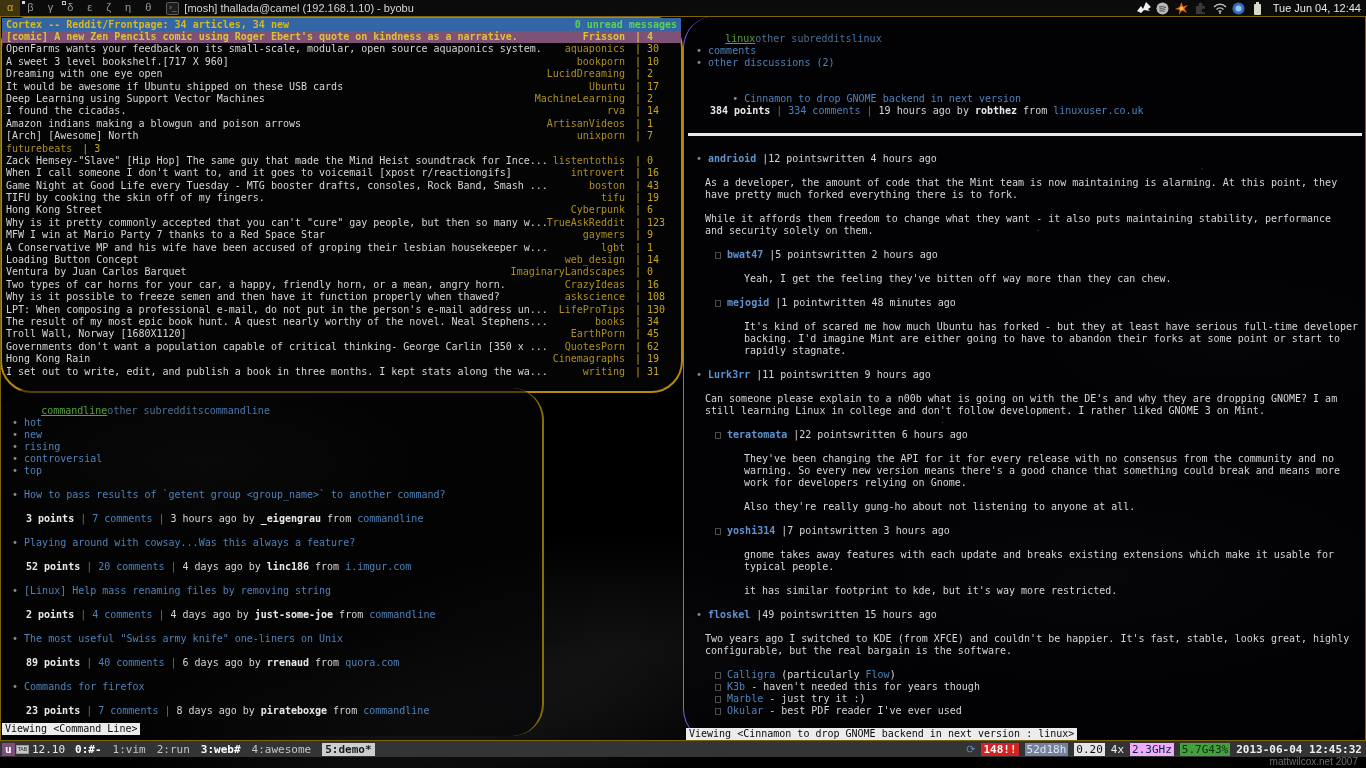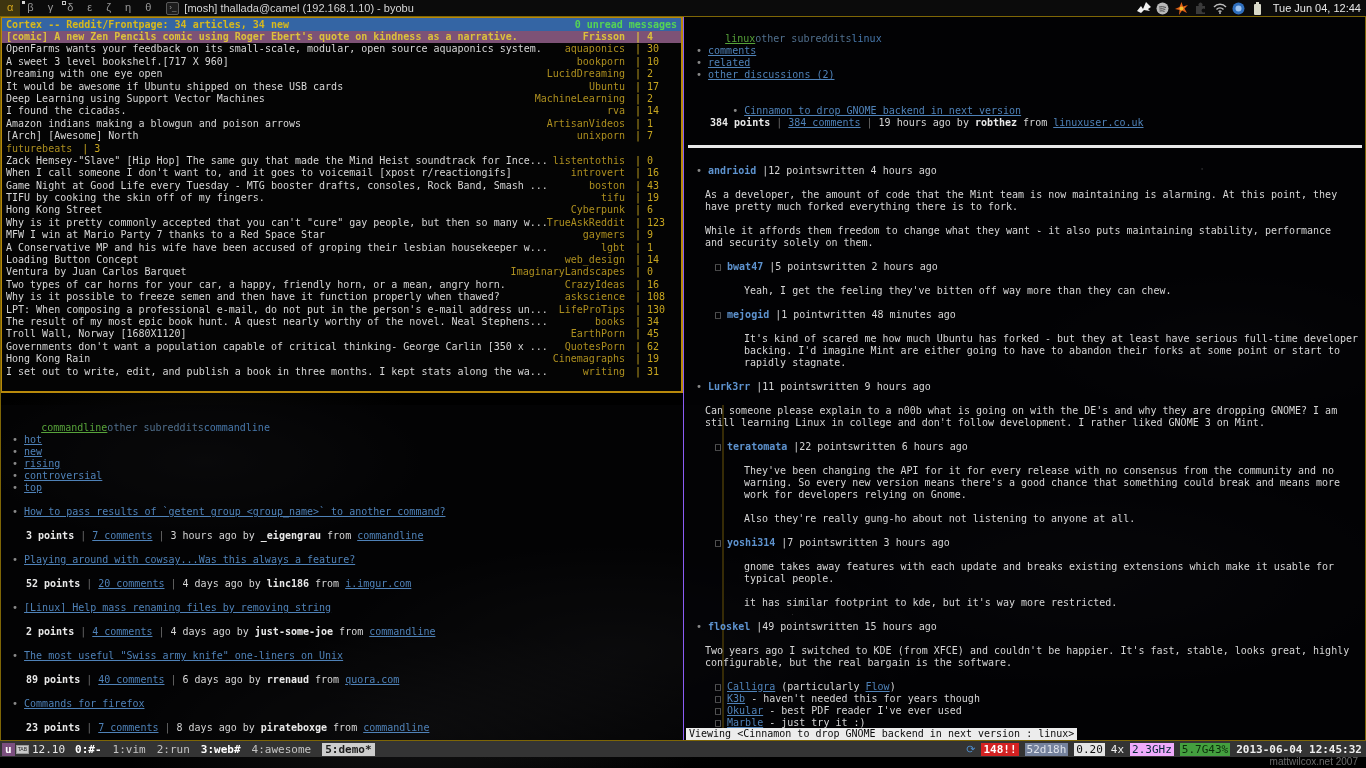--- a/index.html
+++ b/index.html
@@ -24,43 +24,43 @@
   .tag .sq{position:absolute;top:1px;left:2px;width:3px;height:3px;background:#d8d8d8;}
   .tag .sq.hollow{background:transparent;border:1px solid #c8c8c8;width:2px;height:2px;}
   .task-icon{width:11px;height:11px;background:#1d1d1d;border:1px solid #5a5a5a;border-radius:2px;margin:0 5px 0 8px;color:#9a9a9a;font-size:8px;line-height:10px;text-align:center;}
   .wintitle{flex:1;color:#d6d6d6;white-space:nowrap;overflow:hidden;}
   .tray{display:flex;align-items:center;gap:5px;margin:0 8px;}
   .tray span{display:inline-flex;width:14px;height:14px;align-items:center;justify-content:center;}
   .clock{margin-right:5px;color:#e8e8e8;white-space:nowrap;}
   
   .main{position:absolute;left:0;top:16px;width:1366px;height:725px;}
   .frame{position:absolute;inset:0;border:1px solid #7e6606;pointer-events:none;z-index:4;}
-  .pane{box-sizing:border-box;position:absolute;font-size:10px;color:#cfcfcf;}
+  .pane{box-sizing:border-box;position:absolute;font-size:10px;color:#cfcfcf;border-radius:32px;}
   .pane-cortex{left:0;top:0;width:683px;height:377px;border:2px solid #b8890b;background:rgba(5,5,5,.82);}
-  .pane-cmd{left:0;top:389px;width:724px;height:348px;border-right:2px solid #8a6d06;background:rgba(5,5,8,.55);}
+  .pane-cmd{left:0;top:372px;width:544px;height:348px;border-right:2px solid #8a6d06;background:rgba(5,5,8,.55);}
   .pane-linux{left:683px;top:0;width:683px;height:725px;background:rgba(4,4,6,.62);border-left:1px solid #8b5cf6;}
   
   .c-head{height:13px;line-height:13px;background:#3465a4;color:#d8b91c;font-weight:bold;display:flex;padding:0 4px;white-space:pre;}
   .c-unread{margin-left:auto;color:#55d455;}
   .c-row{display:flex;height:12.4px;line-height:12.4px;padding:0 4px;white-space:pre;color:#d6d6d6;}
   .c-row .c-title{flex:1 1 auto;overflow:hidden;}
   .c-row .c-sub{flex:0 0 auto;color:#ad8f1f;padding-right:10px;}
   .c-row .c-count{flex:0 0 auto;width:42px;color:#c7a51f;}
   .c-row.sel{background:#7d5276;}
   .c-row.sel .c-title,.c-row.sel .c-sub,.c-row.sel .c-count{color:#dcc13c;font-weight:bold;}
   
   .tui{padding-top:5px;line-height:12px;}
   .line{height:12px;line-height:12px;white-space:pre;}
   .blank{height:12px;}
   .hdr{padding-left:5px;}
   .g{color:#57a33a;text-decoration:underline;}
   .slate{color:#51708e;}
   .blu{color:#4879ad;}
   .bullet{color:#8a8a8a;}
-  .lnk{color:#4f82b8;text-decoration:underline;}
+  .lnk{color:#4f82b8;}
   .i-b0{padding-left:12px;} .i-t0{padding-left:21px;} .i-m0{padding-left:26px;}
   .i-b1{padding-left:31px;} .i-t1{padding-left:60px;}
   .w{color:#d6d6d6;} .wb{color:#e9e9e9;font-weight:bold;} .sep{color:#6e6e6e;}
   .author{color:#5e93cf;font-weight:bold;}
   .divider{height:3px;background:#e9e9e9;margin:4px 4px 5px 4px;}
   .viewing{position:absolute;left:2px;bottom:1px;background:#ececec;color:#0a0a0a;padding:0 3px;height:12px;line-height:12px;white-space:pre;font-size:10px;}
   
   .statusbar{position:absolute;left:0;top:741px;width:1366px;height:16px;background:#343434;display:flex;align-items:center;font-size:11px;color:#cfcfcf;z-index:5;}
   .distro{display:flex;align-items:center;margin:0 10px 0 2px;}
   .ulogo{background:#7c4f7f;color:#fff;padding:0 3px;font-weight:bold;}
@@ -223,29 +223,28 @@
     <div class="viewing">Viewing &lt;Command Line&gt;</div>
   </div>
 
   <div class="pane pane-linux tui">
     <div class="line hdr">
       <span class="g">linux</span><span class="slate">other subreddits</span><span class="blu">linux</span>
     </div>
     <div class="blank"></div>
     <div id="linux-nav">
         <div class="line"><span class="bullet i-b0">• </span><span class="lnk">comments</span></div>
-        <div class="line"><span class="bullet i-b0">• </span><span class="lnk">related</span></div>
         <div class="line"><span class="bullet i-b0">• </span><span class="lnk">other discussions (2)</span></div>
       </div>
     <div class="blank"></div>
     <div class="line">
       <span class="bullet i-b0">• </span><span class="lnk">Cinnamon to drop GNOME backend in next version</span>
     </div>
     <div class="blank"></div>
-    <div class="line i-m0" id="linux-post-meta"><span class="wb">384 points</span><span class="sep"> | </span><span class="lnk">384 comments</span><span class="sep"> | </span><span class="w">19 hours ago by </span><span class="wb">robthez</span><span class="w"> from </span><span class="lnk">linuxuser.co.uk</span></div>
+    <div class="line i-m0" id="linux-post-meta"><span class="wb">384 points</span><span class="sep"> | </span><span class="lnk">334 comments</span><span class="sep"> | </span><span class="w">19 hours ago by </span><span class="wb">robthez</span><span class="w"> from </span><span class="lnk">linuxuser.co.uk</span></div>
     <div class="blank"></div>
     <div class="divider"></div>
     <div class="blank"></div>
     <div id="linux-comments">
         <div class="line"><span class="bullet i-b0">• </span><span class="author">andrioid</span><span class="w"> |12 pointswritten 4 hours ago</span></div>
         <div class="blank"></div>
         <div class="line w i-t0">As a developer, the amount of code that the Mint team is now maintaining is alarming. At this point, they</div>
         <div class="line w i-t0">have pretty much forked everything there is to fork.</div>
         <div class="blank"></div>
         <div class="line w i-t0">While it affords them freedom to change what they want - it also puts maintaining stability, performance</div>
@@ -281,22 +280,22 @@
         <div class="blank"></div>
         <div class="line w i-t1">it has similar footprint to kde, but it's way more restricted.</div>
         <div class="blank"></div>
         <div class="line"><span class="bullet i-b0">• </span><span class="author">floskel</span><span class="w"> |49 pointswritten 15 hours ago</span></div>
         <div class="blank"></div>
         <div class="line w i-t0">Two years ago I switched to KDE (from XFCE) and couldn't be happier. It's fast, stable, looks great, highly</div>
         <div class="line w i-t0">configurable, but the real bargain is the software.</div>
         <div class="blank"></div>
         <div class="line"><span class="bullet i-b1">□ </span><span class="lnk">Calligra</span><span class="w"> (particularly </span><span class="lnk">Flow</span><span class="w">)</span></div>
         <div class="line"><span class="bullet i-b1">□ </span><span class="lnk">K3b</span><span class="w"> - haven't needed this for years though</span></div>
+        <div class="line"><span class="bullet i-b1">□ </span><span class="lnk">Marble</span><span class="w"> - just try it :)</span></div>
         <div class="line"><span class="bullet i-b1">□ </span><span class="lnk">Okular</span><span class="w"> - best PDF reader I've ever used</span></div>
-        <div class="line"><span class="bullet i-b1">□ </span><span class="lnk">Marble</span><span class="w"> - just try it :)</span></div>
       </div>
     <div class="viewing">Viewing &lt;Cinnamon to drop GNOME backend in next version : linux&gt;</div>
   </div>
 
   <div class="frame"></div>
 </div>
 
 <div class="statusbar">
   <div class="distro">
     <span class="ulogo">u</span>

